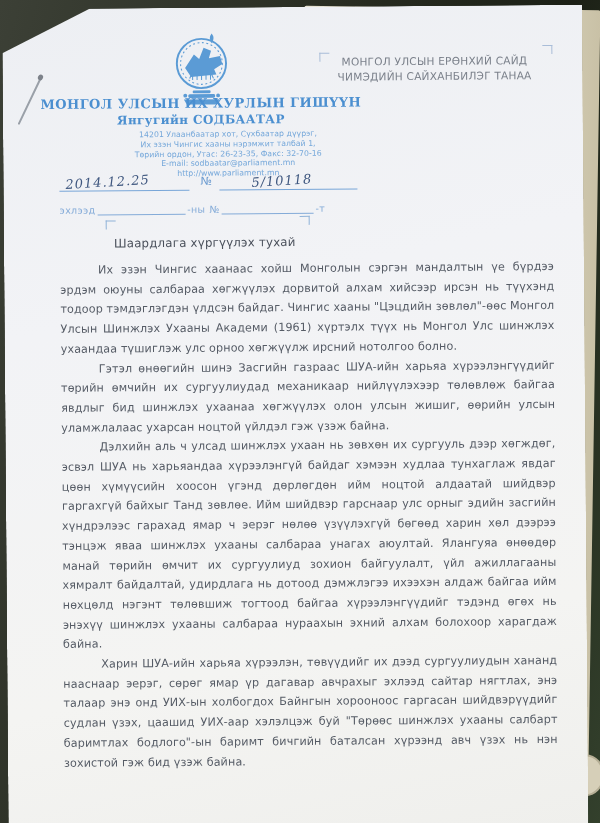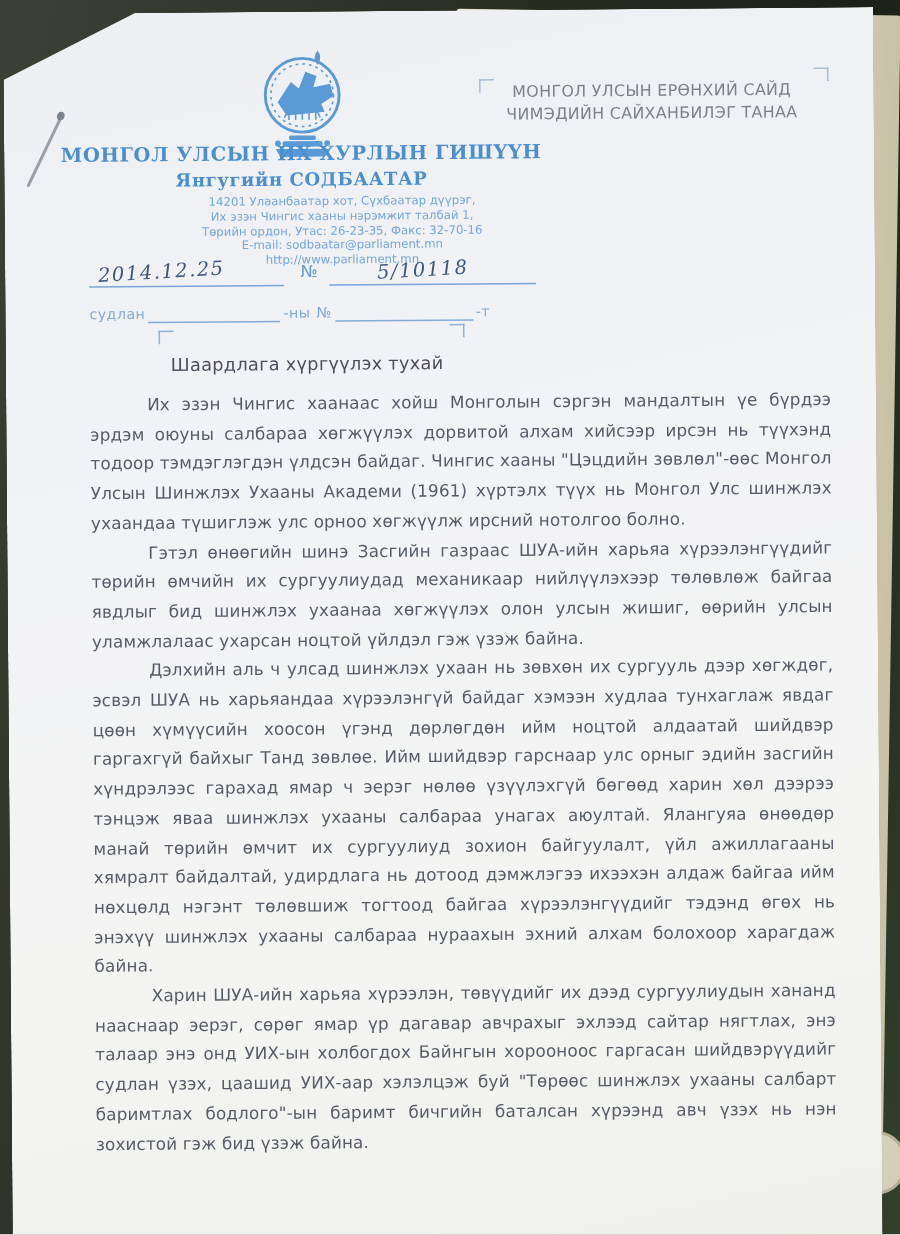--- a/index.html
+++ b/index.html
@@ -146,21 +146,21 @@
 
     <div class="date-line">
       <span class="handwriting hw-date">2014.12.25</span>
     </div>
     <span class="num-sign">№</span>
     <div class="num-line">
       <span class="handwriting hw-num">5/10118</span>
     </div>
 
     <div class="incoming-row">
-      <span>судлан</span>
+      <span>эхлээд</span>
       <span class="blank-line blank-1"></span>
       <span>-ны</span>
       <span class="gap"></span>
       <span>№</span>
       <span class="blank-line blank-2"></span>
       <span>-т</span>
     </div>
 
     <span class="bk bk-tl bk-win-tl"></span>
     <span class="bk bk-tr bk-win-tr"></span>

